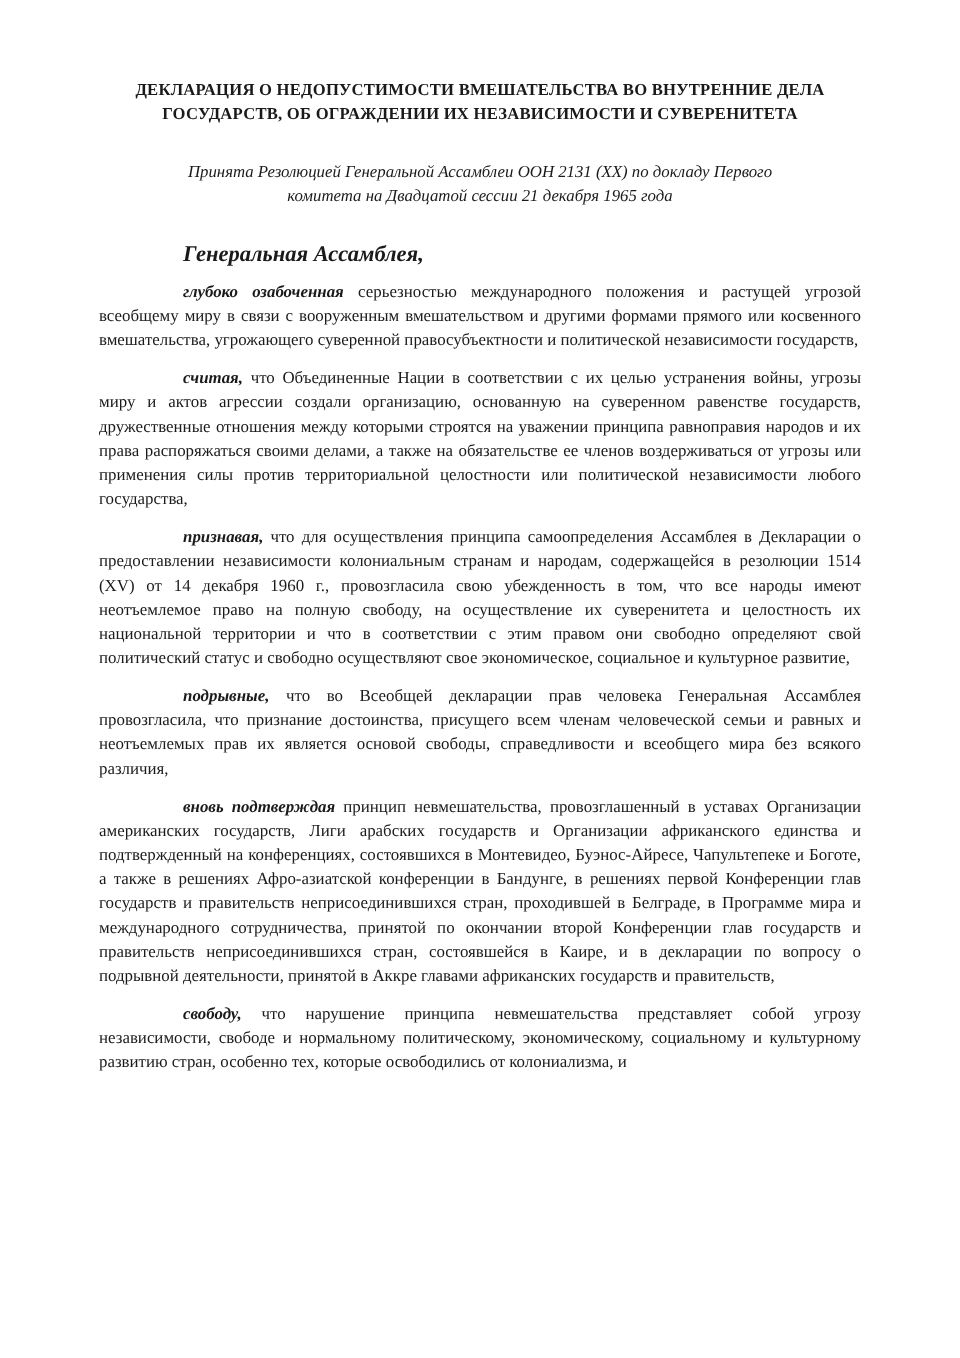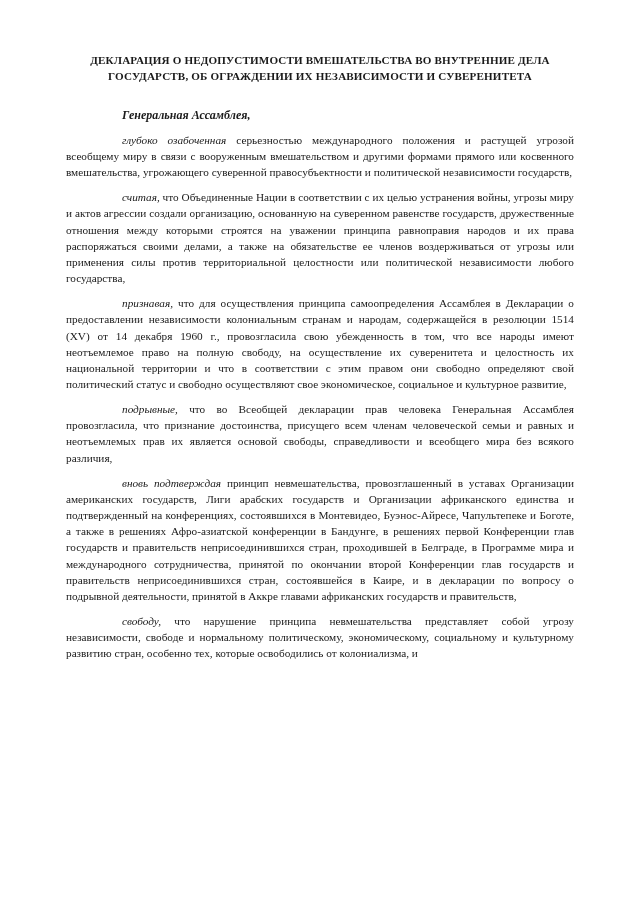--- a/index.html
+++ b/index.html
@@ -40,46 +40,47 @@
   .subtitle {
     text-align: center;
     font-style: italic;
     font-size: 11.2px;
     line-height: 16.5px;
     margin: 22px 34px 0 34px;
   }
   .salutation {
     font-style: italic;
     font-weight: bold;
-    font-size: 12px;
+    font-size: 15px;
     line-height: 16px;
     margin: 22px 0 0 0;
     padding-left: 56px;
   }
   p.para {
     text-align: justify;
     font-size: 11.25px;
     line-height: 16.15px;
     margin: 9px 0 0 0;
     text-indent: 56px;
     hyphens: none;
   }
   .lead {
     font-style: italic;
-    font-weight: normal;
+    font-weight: bold;
   }
 </style>
 </head>
 <body>
 
 <div class="page">
   <div class="content">
 
     <div class="doc-title">ДЕКЛАРАЦИЯ О НЕДОПУСТИМОСТИ ВМЕШАТЕЛЬСТВА ВО ВНУТРЕННИЕ ДЕЛА ГОСУДАРСТВ, ОБ ОГРАЖДЕНИИ ИХ НЕЗАВИСИМОСТИ И СУВЕРЕНИТЕТА</div>
 
+    <div class="subtitle">Принята Резолюцией Генеральной Ассамблеи ООН  2131 (XX) по докладу Первого комитета на Двадцатой сессии 21 декабря 1965 года</div>
 
     <div class="salutation">Генеральная Ассамблея,</div>
 
     <div>
 
       <p class="para">
         <span class="lead">глубоко озабоченная</span><span> серьезностью международного положения и растущей угрозой всеобщему миру в связи с вооруженным вмешательством и другими формами прямого или косвенного вмешательства, угрожающего суверенной правосубъектности и политической независимости государств,</span>
       </p>
 
       <p class="para">

